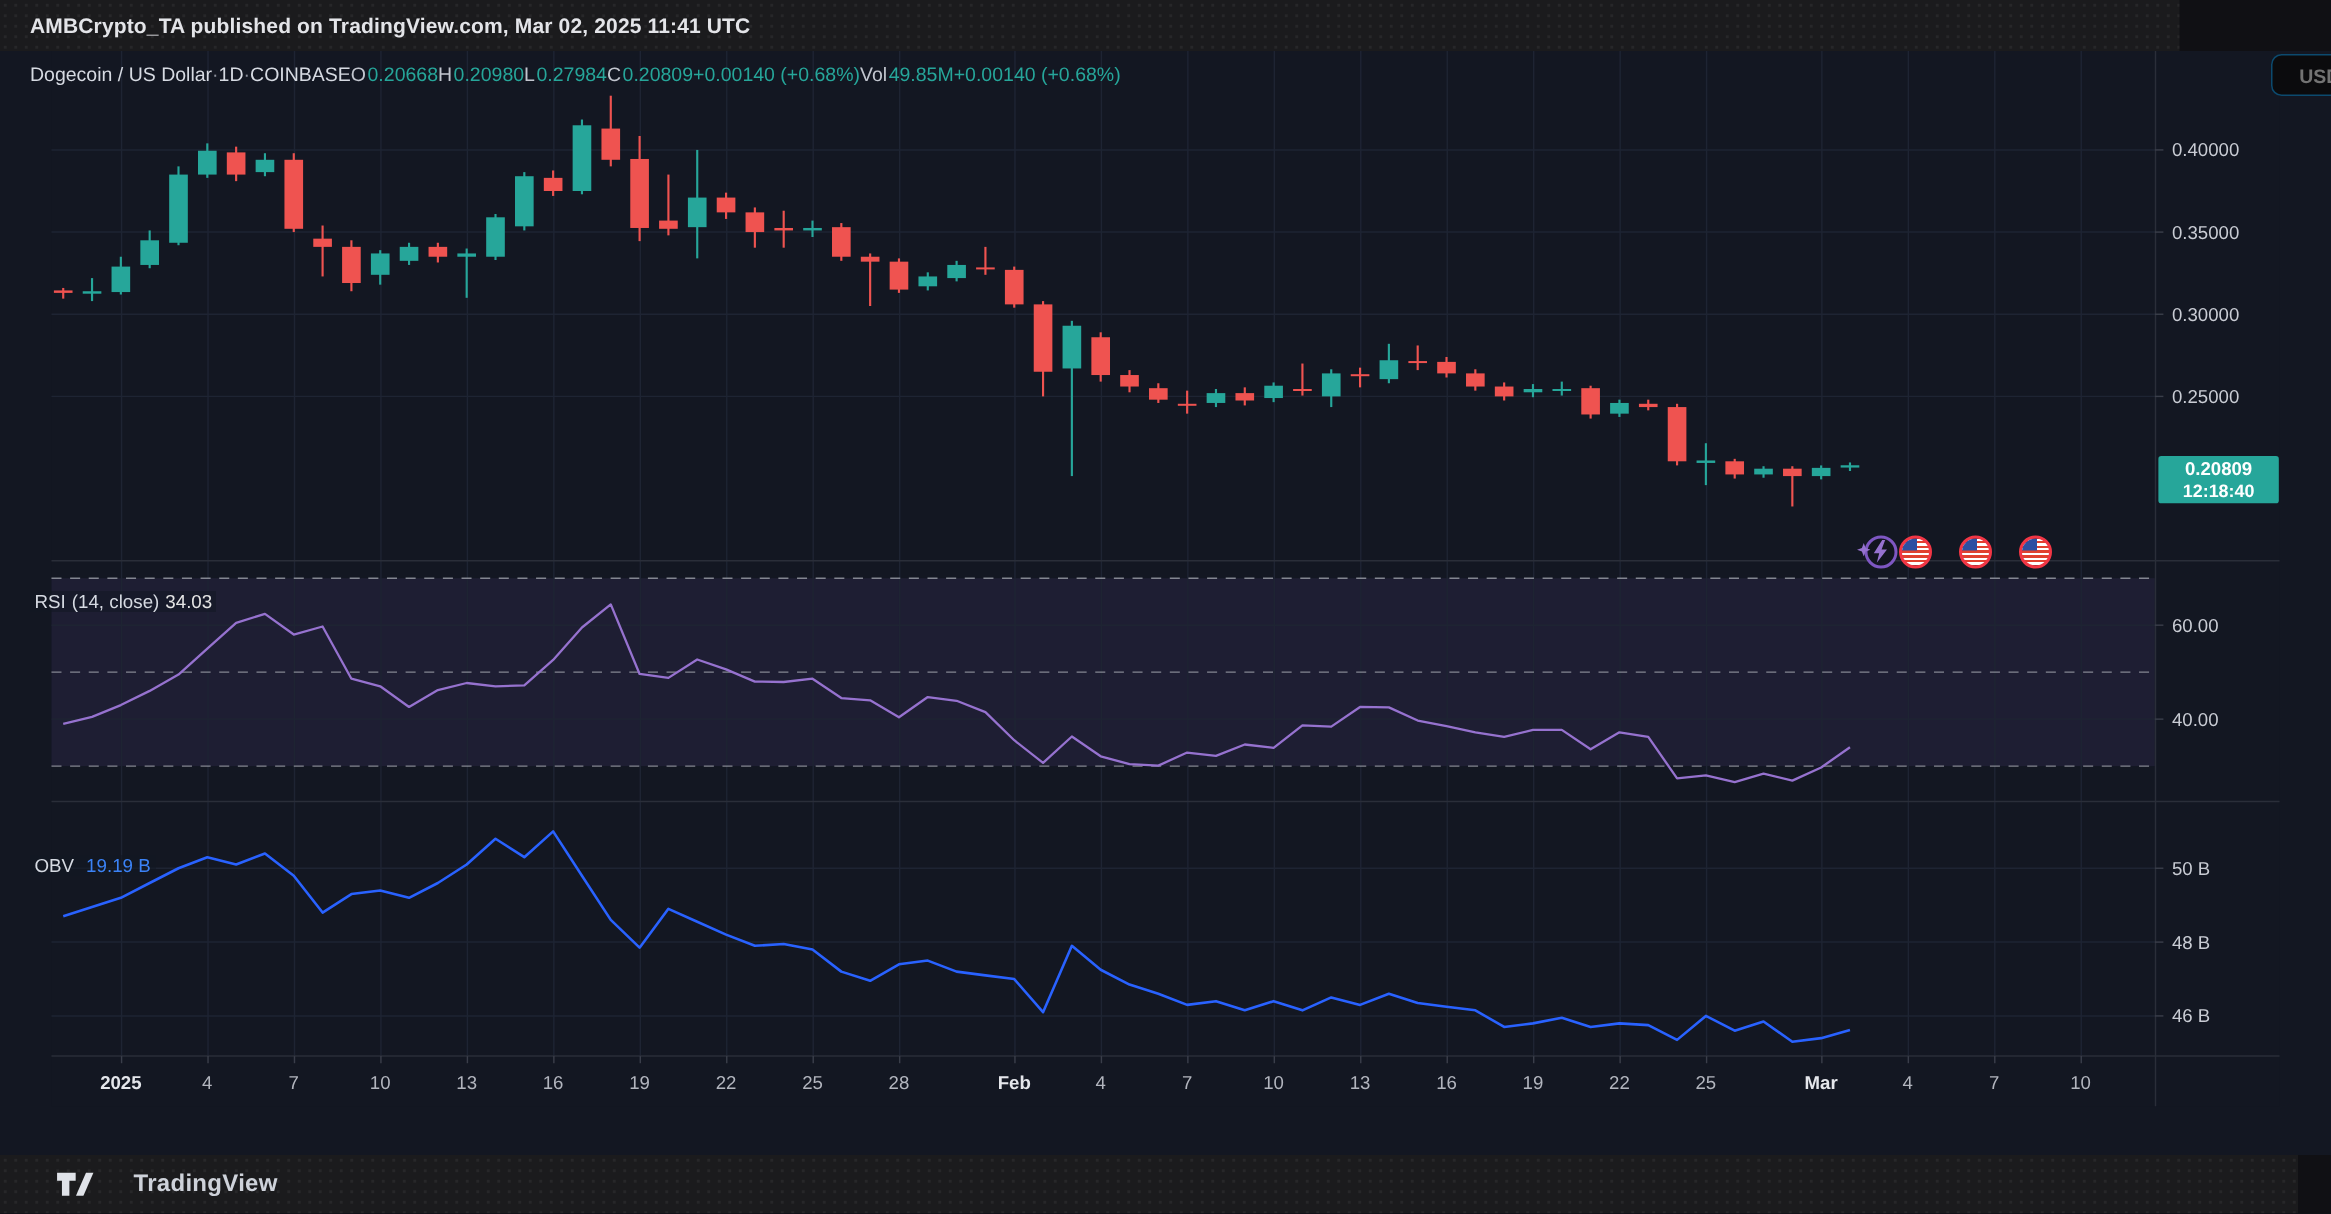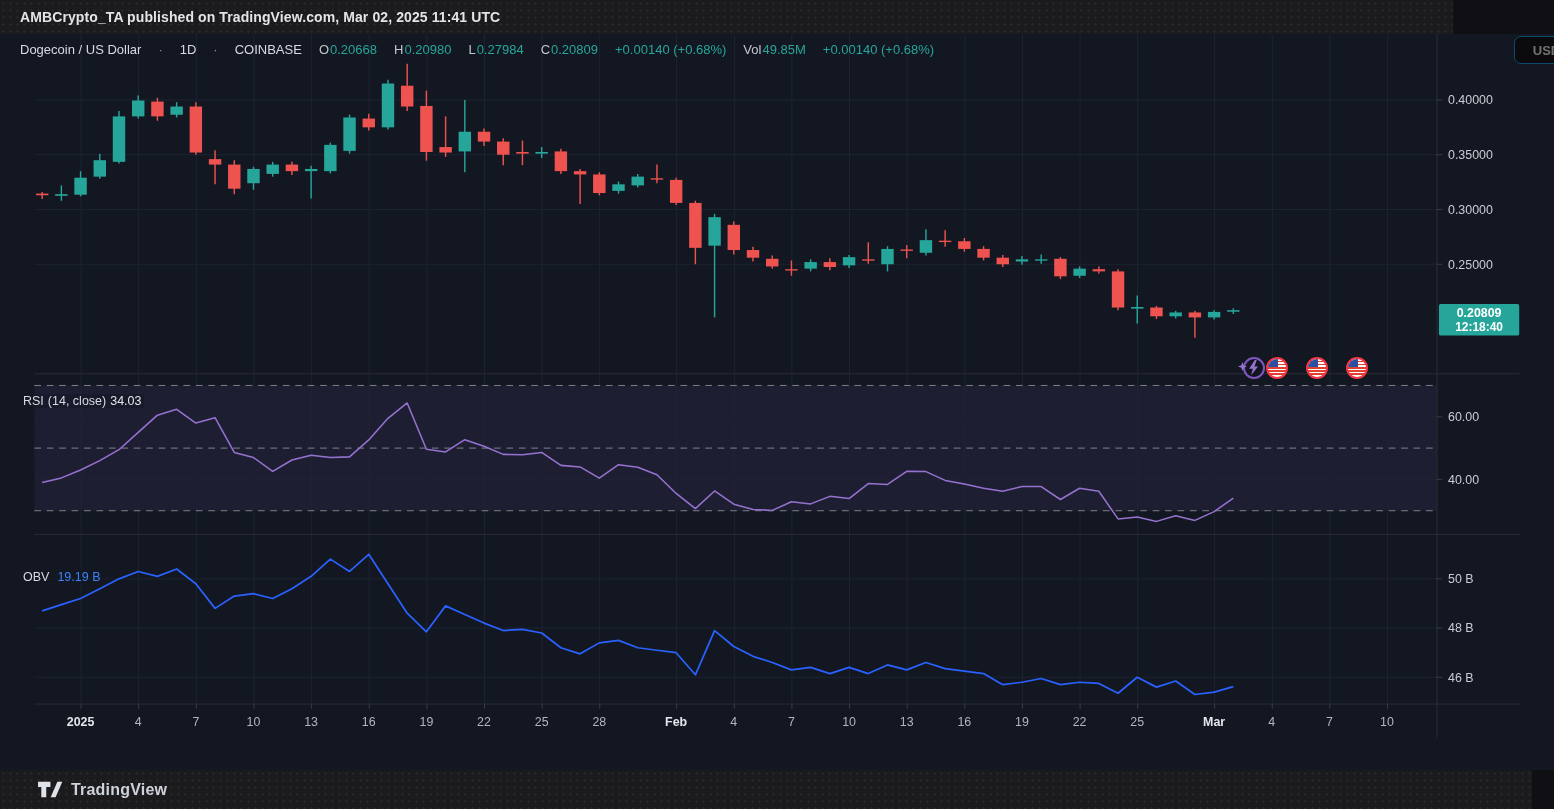--- a/index.html
+++ b/index.html
@@ -2,36 +2,36 @@
 <html><head>
 <meta charset="utf-8">
 <style>
   html,body{margin:0;padding:0;background:#101014;}
   body{width:1554px;height:809px;overflow:hidden;font-family:"Liberation Sans",sans-serif;position:relative;}
   .bar{background-color:#1b1b1d;background-image:radial-gradient(rgba(255,255,255,0.05) 1px,transparent 1.2px);background-size:7px 7px;}
   #top-bar{position:absolute;left:0;top:0;width:1453px;height:34px;display:flex;align-items:center;}
   #attribution{color:#e3e4e8;font-size:14px;font-weight:600;padding-left:20px;letter-spacing:.1px;}
   #chart-wrap{position:absolute;left:0;top:34px;width:1554px;height:736px;background:#131722;}
   #chart-svg{position:absolute;left:0;top:0;}
-  #legend{position:absolute;left:20px;top:8px;display:flex;align-items:center;gap:17px;font-size:13px;color:#d6dae2;white-space:nowrap;}
+  #legend{position:absolute;left:20px;top:8px;display:flex;align-items:center;gap:0;font-size:13px;color:#d6dae2;white-space:nowrap;}
   .lg-val{color:#26a69a;}
   .lg-sep{color:#8b8f9a;}
   .ohlc{display:flex;gap:1px;}
   .ohlc .k{color:#c2c6cf;}
   #currency-button{position:absolute;left:1474px;top:2px;width:63px;height:26px;border:1px solid #0c4a6e;border-radius:7px;background:#0b0b0d;color:#737373;font-size:13px;font-weight:600;display:flex;align-items:center;justify-content:center;cursor:pointer;margin-left:40px;}
   #rsi-legend{position:absolute;left:20px;top:360px;font-size:12.5px;color:#d6dae2;display:flex;gap:4px;background:rgba(19,23,34,.55);padding:0 3px;}
   #obv-legend{position:absolute;left:20px;top:536px;font-size:12.5px;color:#d6dae2;display:flex;gap:8px;background:rgba(19,23,34,.55);padding:0 3px;}
   #rsi-value{color:#e5e5e5;}
   #obv-value{color:#3b82f6;}
   .marker{position:absolute;width:22px;height:22px;border-radius:50%;box-sizing:border-box;}
   .marker-flash{background:#12151f;border:2px solid #7e57c2;display:flex;align-items:center;justify-content:center;}
   .marker-flag{border:2px solid #f23645;overflow:hidden;background:repeating-linear-gradient(#ffffff 0 1.6px,#e0412e 1.6px 3.2px);}
   .flag-canton{position:absolute;left:0;top:0;width:10px;height:8px;background:#2d4fa1;}
   .sparkle{position:absolute;left:-7px;top:3px;}
-  #footer{position:absolute;left:0;top:770px;width:1532px;height:39px;display:flex;align-items:center;gap:8px;padding-left:36px;box-sizing:border-box;}
+  #footer{position:absolute;left:0;top:770px;width:1532px;height:39px;display:flex;align-items:center;gap:26px;padding-left:36px;box-sizing:border-box;}
   #footer-brand{color:#ced2da;font-size:16px;font-weight:600;letter-spacing:.2px;}
 </style>
 </head>
 <body>
 
 <div id="top-bar" class="bar">
   <span id="attribution">AMBCrypto_TA published on TradingView.com, Mar 02, 2025 11:41 UTC</span>
 </div>
 
 <div id="chart-wrap">

